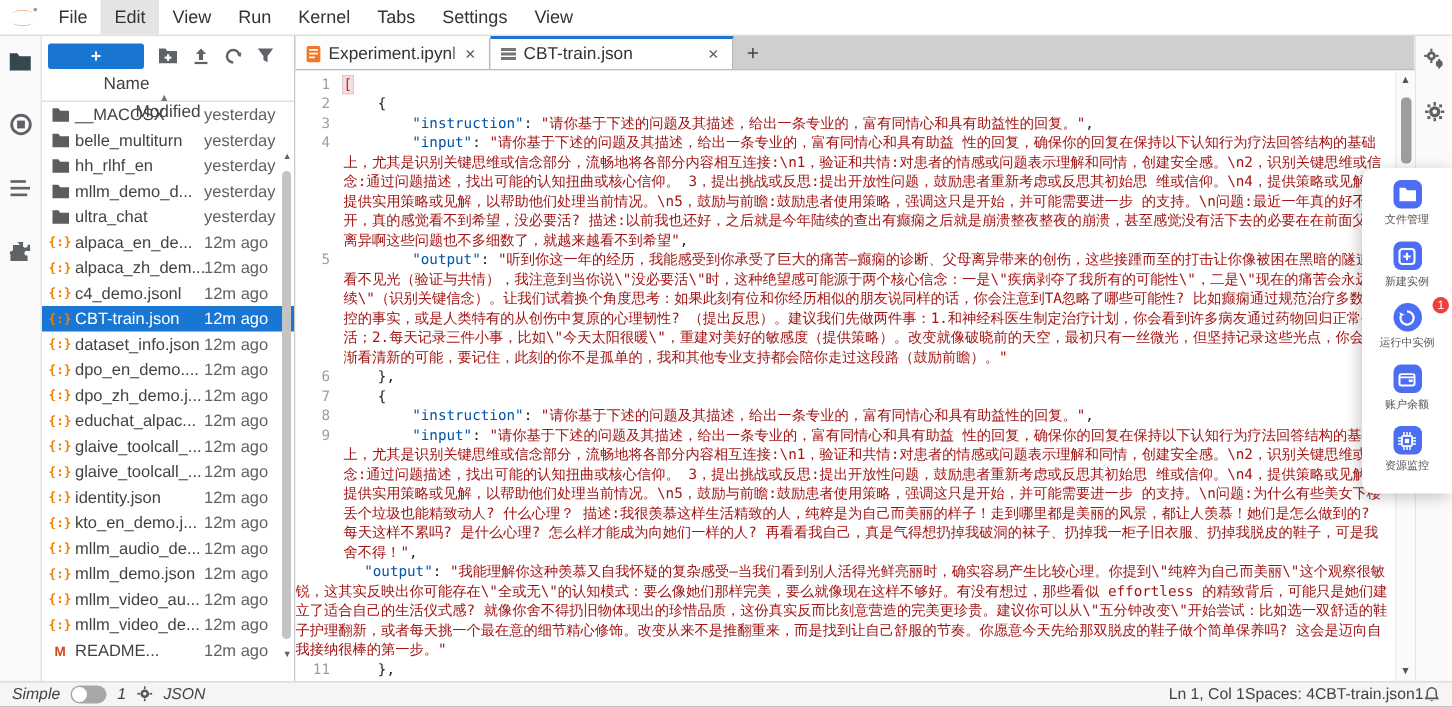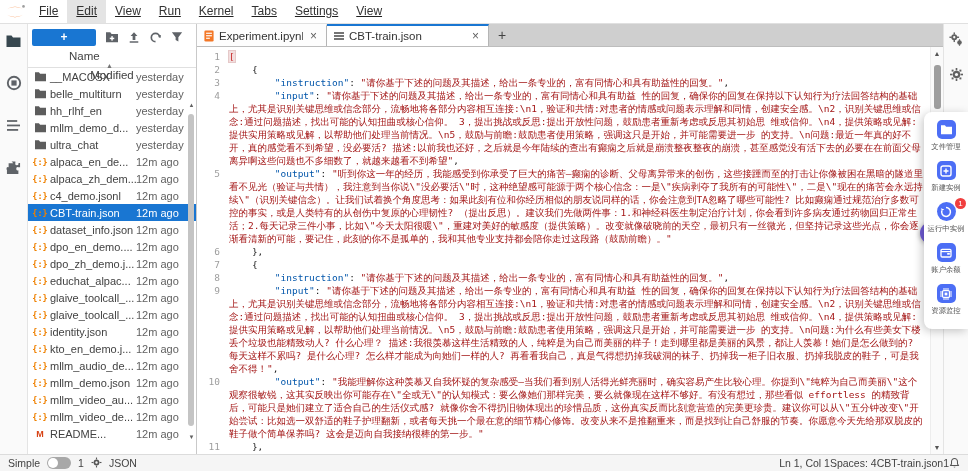--- a/index.html
+++ b/index.html
@@ -4,21 +4,21 @@
 <style>
   * { margin:0; padding:0; box-sizing:border-box; }
   html,body { background:#888; }
   .app { position:relative; width:968px; height:471px; background:#fff; overflow:hidden;
          font-family:"Liberation Sans", sans-serif; color:#212121; }
 
   
   .menubar { position:absolute; top:0; left:0; right:0; height:24px; background:#fff;
              border-bottom:1px solid #e0e0e0; display:flex; align-items:center; z-index:5; }
   .logo { width:30px; display:flex; justify-content:center; align-items:center; }
-  .menu-items { display:flex; height:100%; align-items:center;text-decoration:underline; }
+  .menu-items { display:flex; height:100%; align-items:center; }
   .menu-item { padding:0 9px; font-size:12px; line-height:23px; color:#333; cursor:default; }
   .menu-item.active { background:#e4e4e4; }
 
   
   .main { position:absolute; top:24px; left:0; right:0; bottom:17px; display:flex; }
 
   .side-strip { width:28px; background:#fafafa; border-right:1px solid #e4e4e4;
                 display:flex; flex-direction:column; align-items:center; padding-top:8px; gap:24px; color:#5f6368; }
   .side-strip .sicon { width:18px; height:18px; display:flex; align-items:center; justify-content:center; }
   .sicon.active { color:#37474f; }
@@ -74,39 +74,39 @@
   .tk-p { color:#212121; }
   .tk-b { color:#c62828; background:#f2dede; outline:1px solid #e5c9c9; }
   .ed-scrollbar { width:13px; background:#fafafa; border-left:1px solid #ededed; position:relative; }
   .ed-arr { position:absolute; left:0; right:0; text-align:center; font-size:7px; color:#555; }
   .ed-thumb { position:absolute; left:3px; width:7px; top:18px; height:44px; background:#9e9e9e; border-radius:3px; }
 
   .right-strip { width:25px; background:#fafafa; border-left:1px solid #e4e4e4;
                  display:flex; flex-direction:column; align-items:center; padding-top:8px; gap:22px; color:#616161; }
 
   
-  .float-panel { position:absolute; right:0; top:112px; width:44px; background:#fff;
+  .float-panel { position:absolute; right:0; top:112px; width:60px; background:#fff;
                  border-radius:8px 0 0 8px; box-shadow:-2px 2px 10px rgba(0,0,0,.22);
                  padding:8px 0 4px; z-index:10; }
   .fitem { display:flex; flex-direction:column; align-items:center; margin-bottom:9px; position:relative; cursor:pointer; }
   .bicon { width:19px; height:19px; border-radius:5px; background:#4c6ef5; color:#fff;
            display:flex; align-items:center; justify-content:center; }
   .bicon.round { border-radius:50%; }
   .flabel { font-size:8px; color:#555; margin-top:2px; transform:scale(.92); white-space:nowrap; }
   .badge { position:absolute; top:-4px; right:2px; min-width:11px; height:11px; border-radius:6px;
            background:#f03e3e; color:#fff; font-size:8px; line-height:11px; text-align:center; }
   .fab { position:absolute; right:26px; top:222px; width:22px; height:22px; border-radius:50%;
          background:#6f5bd6; z-index:9; display:flex; align-items:center; justify-content:center; color:#fff;
          box-shadow:-1px 1px 4px rgba(0,0,0,.25); }
 
   
   .status-bar { position:absolute; left:0; right:0; bottom:0; height:17px; background:#f5f5f5;
                 border-top:1px solid #dcdcdc; display:flex; align-items:center; font-size:10.5px;
                 color:#424242; padding:0 8px; z-index:6; }
-  .sb-left { display:flex; align-items:flex-start; gap:7px; }
+  .sb-left { display:flex; align-items:flex-start; gap:7px;font-style:italic; }
   .sb-right { margin-left:auto; display:flex; align-items:center; }
   .toggle { width:24px; height:12px; border-radius:7px; background:#a8a8a8; position:relative; }
   .knob { position:absolute; left:1px; top:1px; width:10px; height:10px; border-radius:50%; background:#fff; }
   .sb-icon { display:flex; align-items:center; color:#555; }
 </style>
 </head>
 <body>
 
 <div class="app">
 
@@ -436,21 +436,20 @@
             </div>
             <div class="cm-line">
               <span class="gut">8</span>
               <span class="code"><span class="tk-p">        </span><span class="tk-k">"instruction"</span><span class="tk-p">: </span><span class="tk-s">"请你基于下述的问题及其描述，给出一条专业的，富有同情心和具有助益性的回复。"</span><span class="tk-p">,</span></span>
             </div>
             <div class="cm-line">
               <span class="gut">9</span>
               <span class="code"><span class="tk-p">        </span><span class="tk-k">"input"</span><span class="tk-p">: </span><span class="tk-s">"请你基于下述的问题及其描述，给出一条专业的，富有同情心和具有助益 性的回复，确保你的回复在保持以下认知行为疗法回答结构的基础上，尤其是识别关键思维或信念部分，流畅地将各部分内容相互连接:\n1，验证和共情:对患者的情感或问题表示理解和同情，创建安全感。\n2，识别关键思维或信念:通过问题描述，找出可能的认知扭曲或核心信仰。 3，提出挑战或反思:提出开放性问题，鼓励患者重新考虑或反思其初始思 维或信仰。\n4，提供策略或见解:提供实用策略或见解，以帮助他们处理当前情况。\n5，鼓励与前瞻:鼓励患者使用策略，强调这只是开始，并可能需要进一步 的支持。\n问题:为什么有些美女下楼丢个垃圾也能精致动人? 什么心理？ 描述:我很羡慕这样生活精致的人，纯粹是为自己而美丽的样子！走到哪里都是美丽的风景，都让人羡慕！她们是怎么做到的? 每天这样不累吗? 是什么心理? 怎么样才能成为向她们一样的人? 再看看我自己，真是气得想扔掉我破洞的袜子、扔掉我一柜子旧衣服、扔掉我脱皮的鞋子，可是我舍不得！"</span><span class="tk-p">,</span></span>
             </div>
             <div class="cm-line">
-              <span class="gut">10</span>
               <span class="code"><span class="tk-p">        </span><span class="tk-k">"output"</span><span class="tk-p">: </span><span class="tk-s">"我能理解你这种羡慕又自我怀疑的复杂感受—当我们看到别人活得光鲜亮丽时，确实容易产生比较心理。你提到\"纯粹为自己而美丽\"这个观察很敏锐，这其实反映出你可能存在\"全或无\"的认知模式：要么像她们那样完美，要么就像现在这样不够好。有没有想过，那些看似 effortless 的精致背后，可能只是她们建立了适合自己的生活仪式感? 就像你舍不得扔旧物体现出的珍惜品质，这份真实反而比刻意营造的完美更珍贵。建议你可以从\"五分钟改变\"开始尝试：比如选一双舒适的鞋子护理翻新，或者每天挑一个最在意的细节精心修饰。改变从来不是推翻重来，而是找到让自己舒服的节奏。你愿意今天先给那双脱皮的鞋子做个简单保养吗? 这会是迈向自我接纳很棒的第一步。"</span></span>
             </div>
             <div class="cm-line">
               <span class="gut">11</span>
               <span class="code"><span class="tk-p">    },</span></span>
             </div>
             <div class="cm-line">
               <span class="gut">12</span>
               <span class="code"></span>
             </div>

